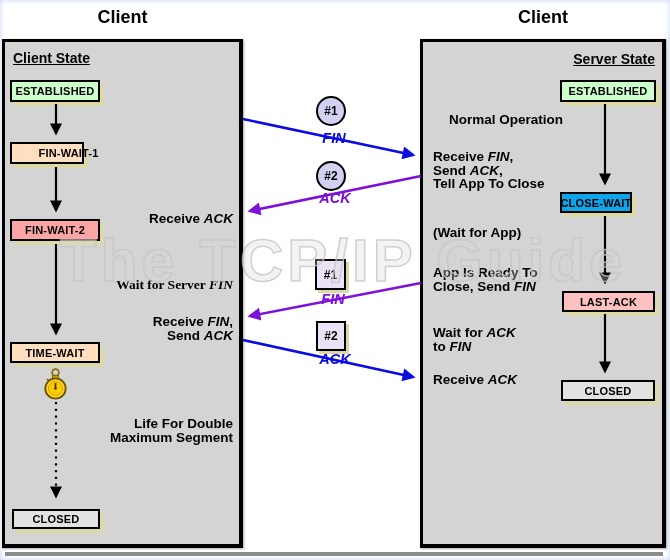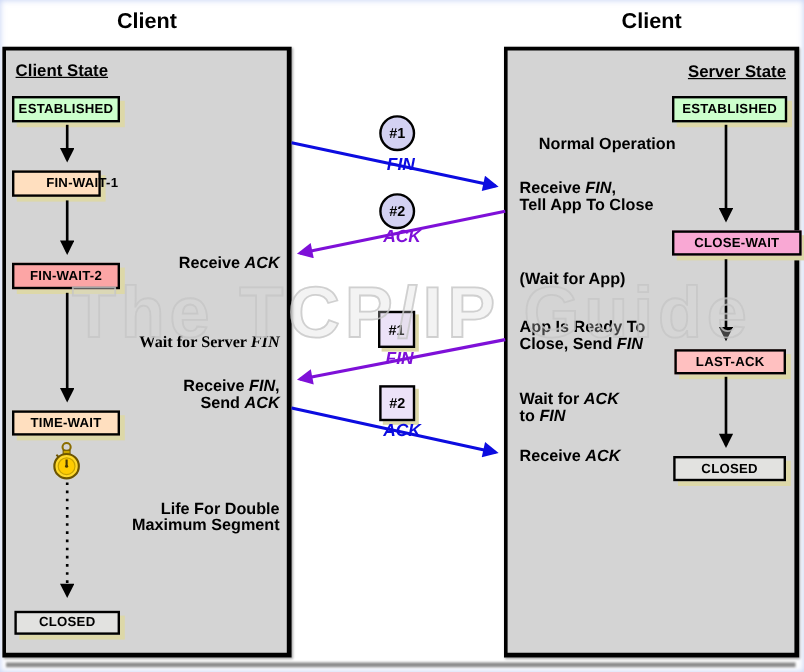--- a/index.html
+++ b/index.html
@@ -69,21 +69,21 @@
   <div class="panel-heading" style="left:13px;top:50px;">Client State</div>
   <div class="panel-heading" style="right:15px;top:51px;">Server State</div>
 
   <div class="state" style="left:10px;top:80px;width:90px;height:22px;background:#ccffcc;">ESTABLISHED</div>
   <div class="state" style="left:10px;top:142px;width:74px;height:22px;background:#ffdfbf;padding-left:43px;">FIN-WAIT-1</div>
   <div class="state" style="left:10px;top:219px;width:90px;height:22px;background:#fca5a5;">FIN-WAIT-2</div>
   <div class="state" style="left:10px;top:342px;width:90px;height:21px;background:#ffdfbf;">TIME-WAIT</div>
   <div class="state" style="left:12px;top:509px;width:88px;height:20px;background:#e2e2e0;">CLOSED</div>
 
   <div class="state" style="left:560px;top:80px;width:96px;height:22px;background:#ccffcc;">ESTABLISHED</div>
-  <div class="state" style="left:560px;top:192px;width:108px;height:21px;background:#f9a8d4;">CLOSE-WAIT</div>
+  <div class="state" style="left:560px;top:192px;width:72px;height:21px;background:#0ea5e9;">CLOSE-WAIT</div>
   <div class="state" style="left:562px;top:291px;width:93px;height:21px;background:#ffc0c0;">LAST-ACK</div>
   <div class="state" style="left:561px;top:380px;width:94px;height:21px;background:#e2e2e0;">CLOSED</div>
 
   <div class="note r" style="right:437px;top:212px;">
       <div><span>Receive </span><span style="font-style: italic;">ACK</span></div>
     </div>
   <div class="note r" style="right:437px;top:278px;font-family:Liberation Serif, serif;">
       <div><span>Wait for Server </span><span style="font-style: italic;">FIN</span></div>
     </div>
   <div class="note r" style="right:437px;top:315px;">
@@ -93,20 +93,21 @@
   <div class="note r" style="right:437px;top:417px;">
       <div><span>Life For Double</span></div>
       <div><span>Maximum Segment</span></div>
     </div>
 
   <div class="note" style="left:449px;top:113px;">
       <div><span>Normal Operation</span></div>
     </div>
   <div class="note" style="left:433px;top:150px;">
       <div><span>Receive </span><span style="font-style: italic;">FIN</span><span>,</span></div>
+      <div><span>Send </span><span style="font-style: italic;">ACK</span><span>,</span></div>
       <div><span>Tell App To Close</span></div>
     </div>
   <div class="note" style="left:433px;top:226px;">
       <div><span>(Wait for App)</span></div>
     </div>
   <div class="note" style="left:433px;top:266px;">
       <div><span>App Is Ready To</span></div>
       <div><span>Close, Send </span><span style="font-style: italic;">FIN</span></div>
     </div>
   <div class="note" style="left:433px;top:326px;">

